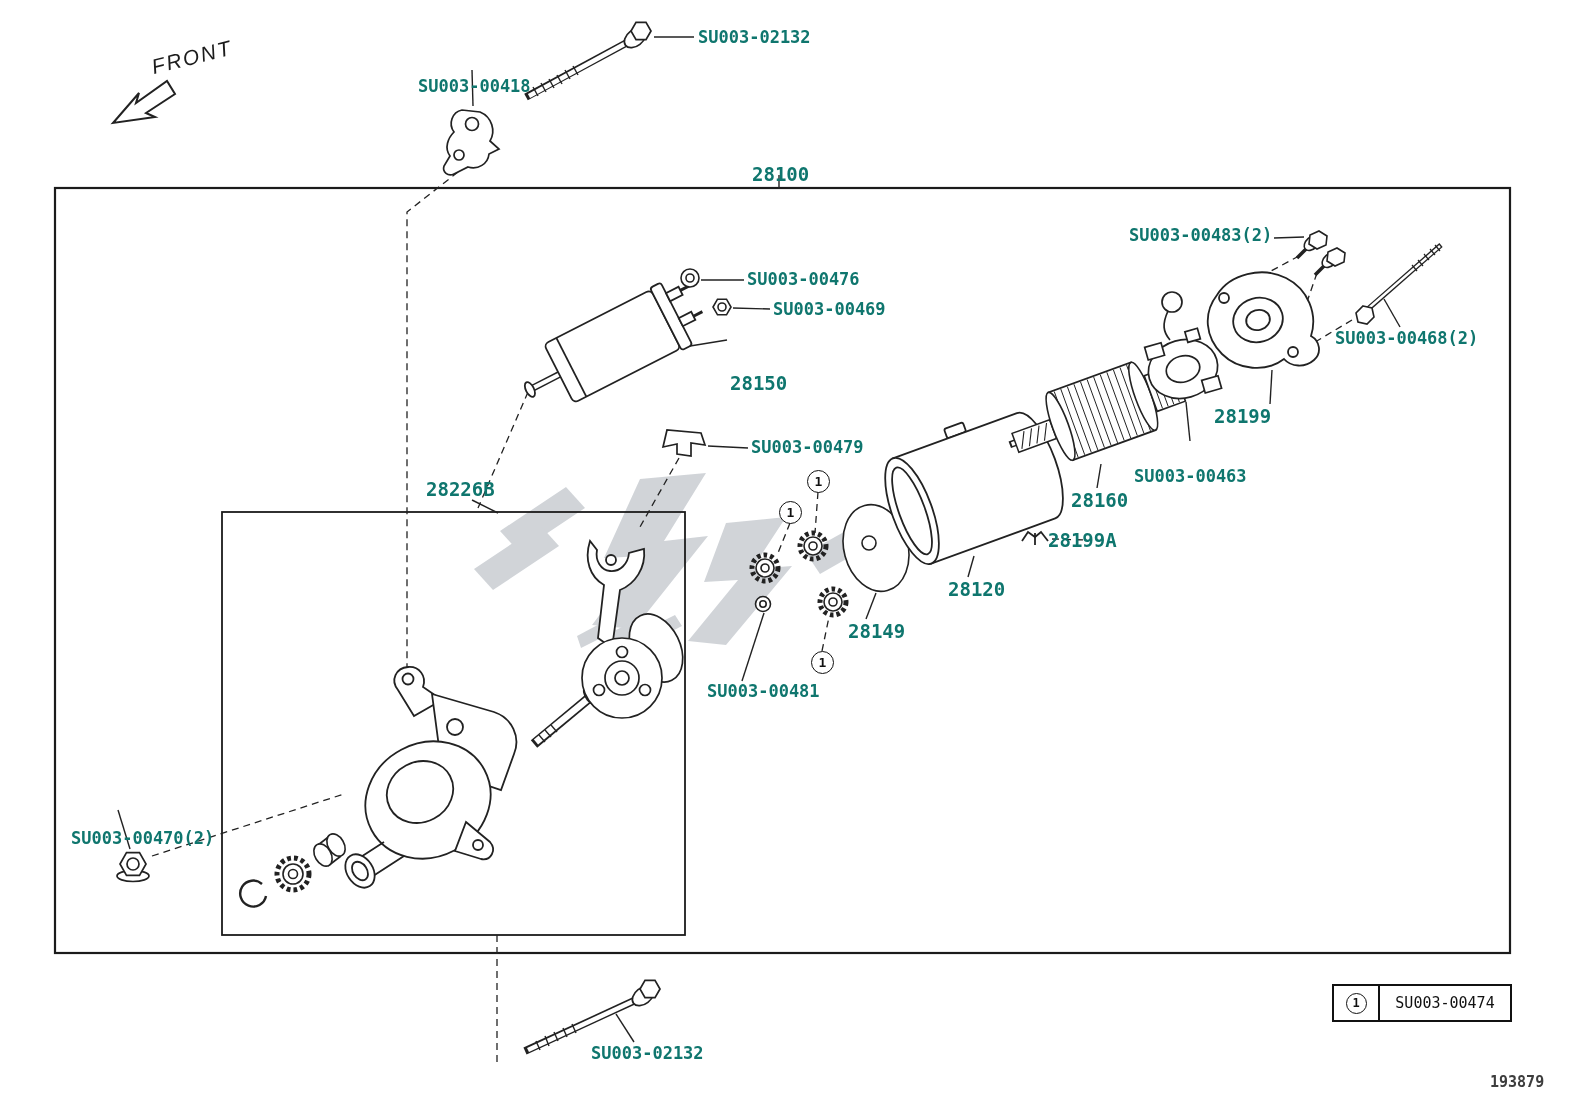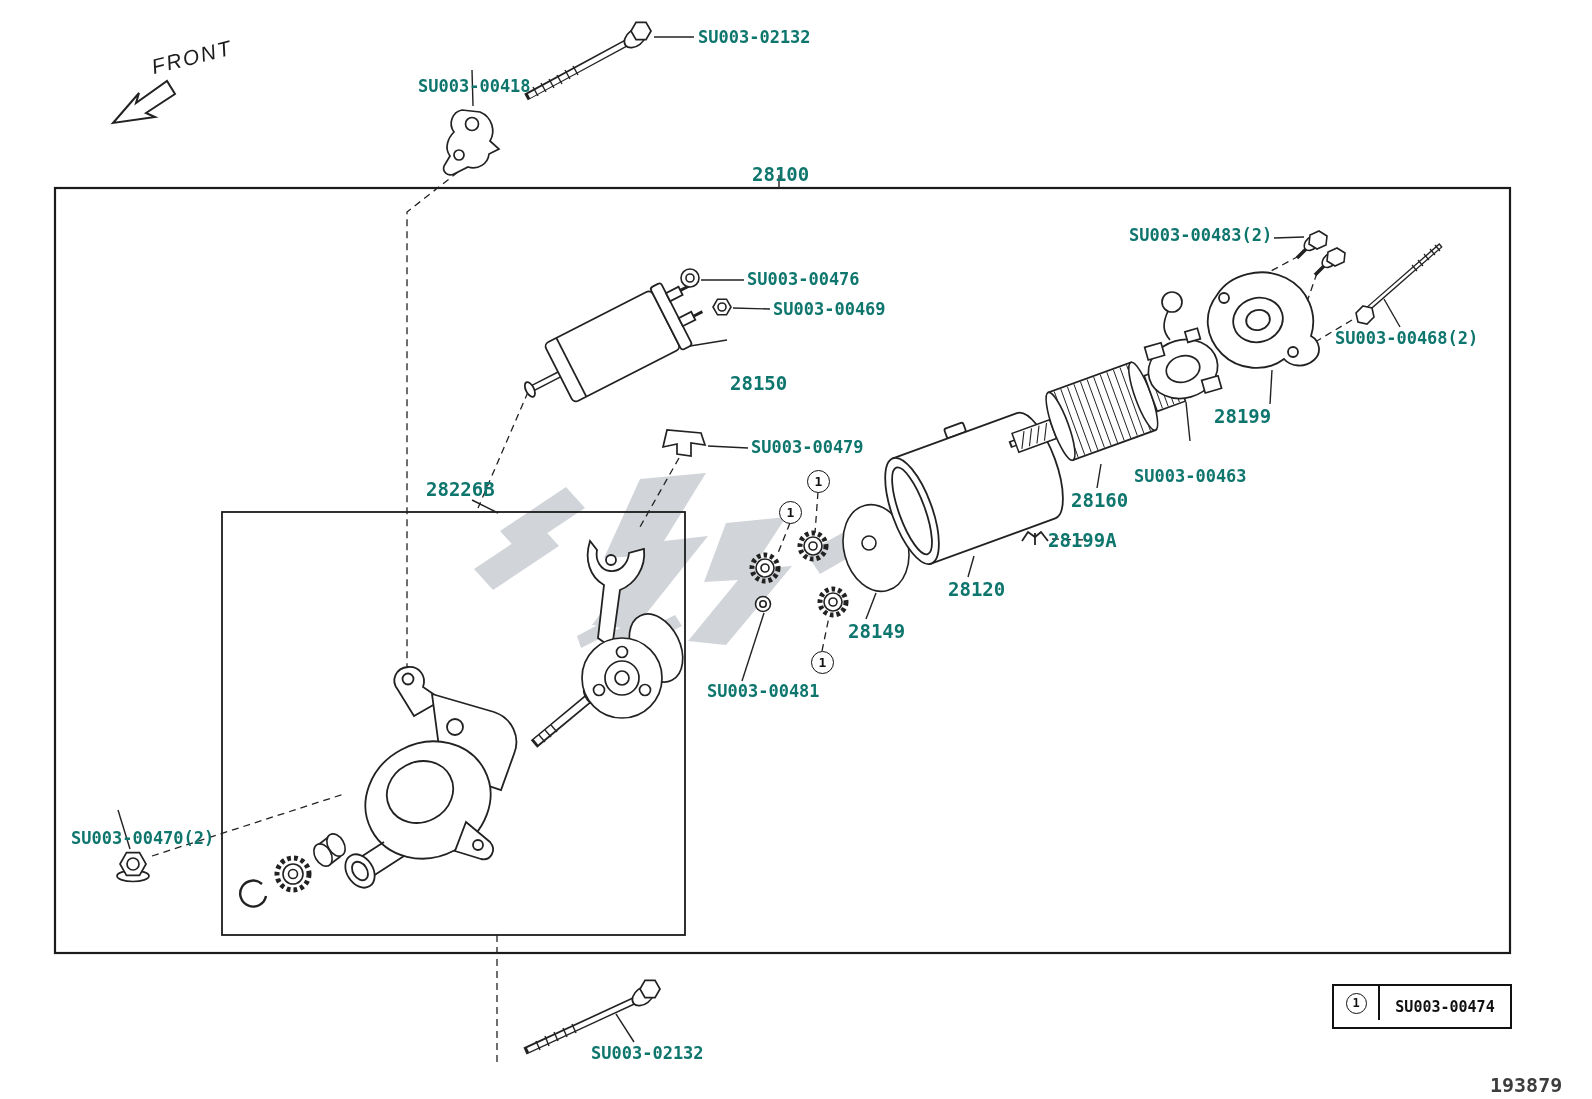--- a/index.html
+++ b/index.html
@@ -25,29 +25,29 @@
     justify-content:center; font-size:13px; font-weight:bold;
   }
   .legend {
     position:absolute; display:flex; border:2px solid #111; background:#fff;
   }
   .legend-key {
     width:46px; height:34px; border-right:2px solid #111;
     display:flex; align-items:center; justify-content:center;
   }
   .legend-val {
-    width:130px; height:41px; display:flex; align-items:center;
-    justify-content:center; font-size:15px; font-weight:bold; white-space:nowrap;
+    width:130px; height:34px; display:flex; align-items:center;
+    justify-content:center; font-size:15px; font-weight:normal; white-space:nowrap;
   }
   .callout-sm {
     width:21px; height:21px; border:1.6px solid #111; border-radius:50%;
     display:flex; align-items:center; justify-content:center;
     font-size:12px; font-weight:bold; background:#fff;
   }
-  .docnum { position:absolute; font-size:20px; font-weight:bold; color:#3d3d3d; }
+  .docnum { position:absolute; font-size:15px; font-weight:bold; color:#3d3d3d; }
 </style>
 </head>
 <body>
 
 <div id="stage">
 
   <svg class="art" width="1592" height="1099" viewBox="0 0 1592 1099">
 
     <g fill="#c9cdd2" opacity="0.85">
       <path d="M 500 531 L 566 487 L 585 508 L 519 552 Z"></path>

